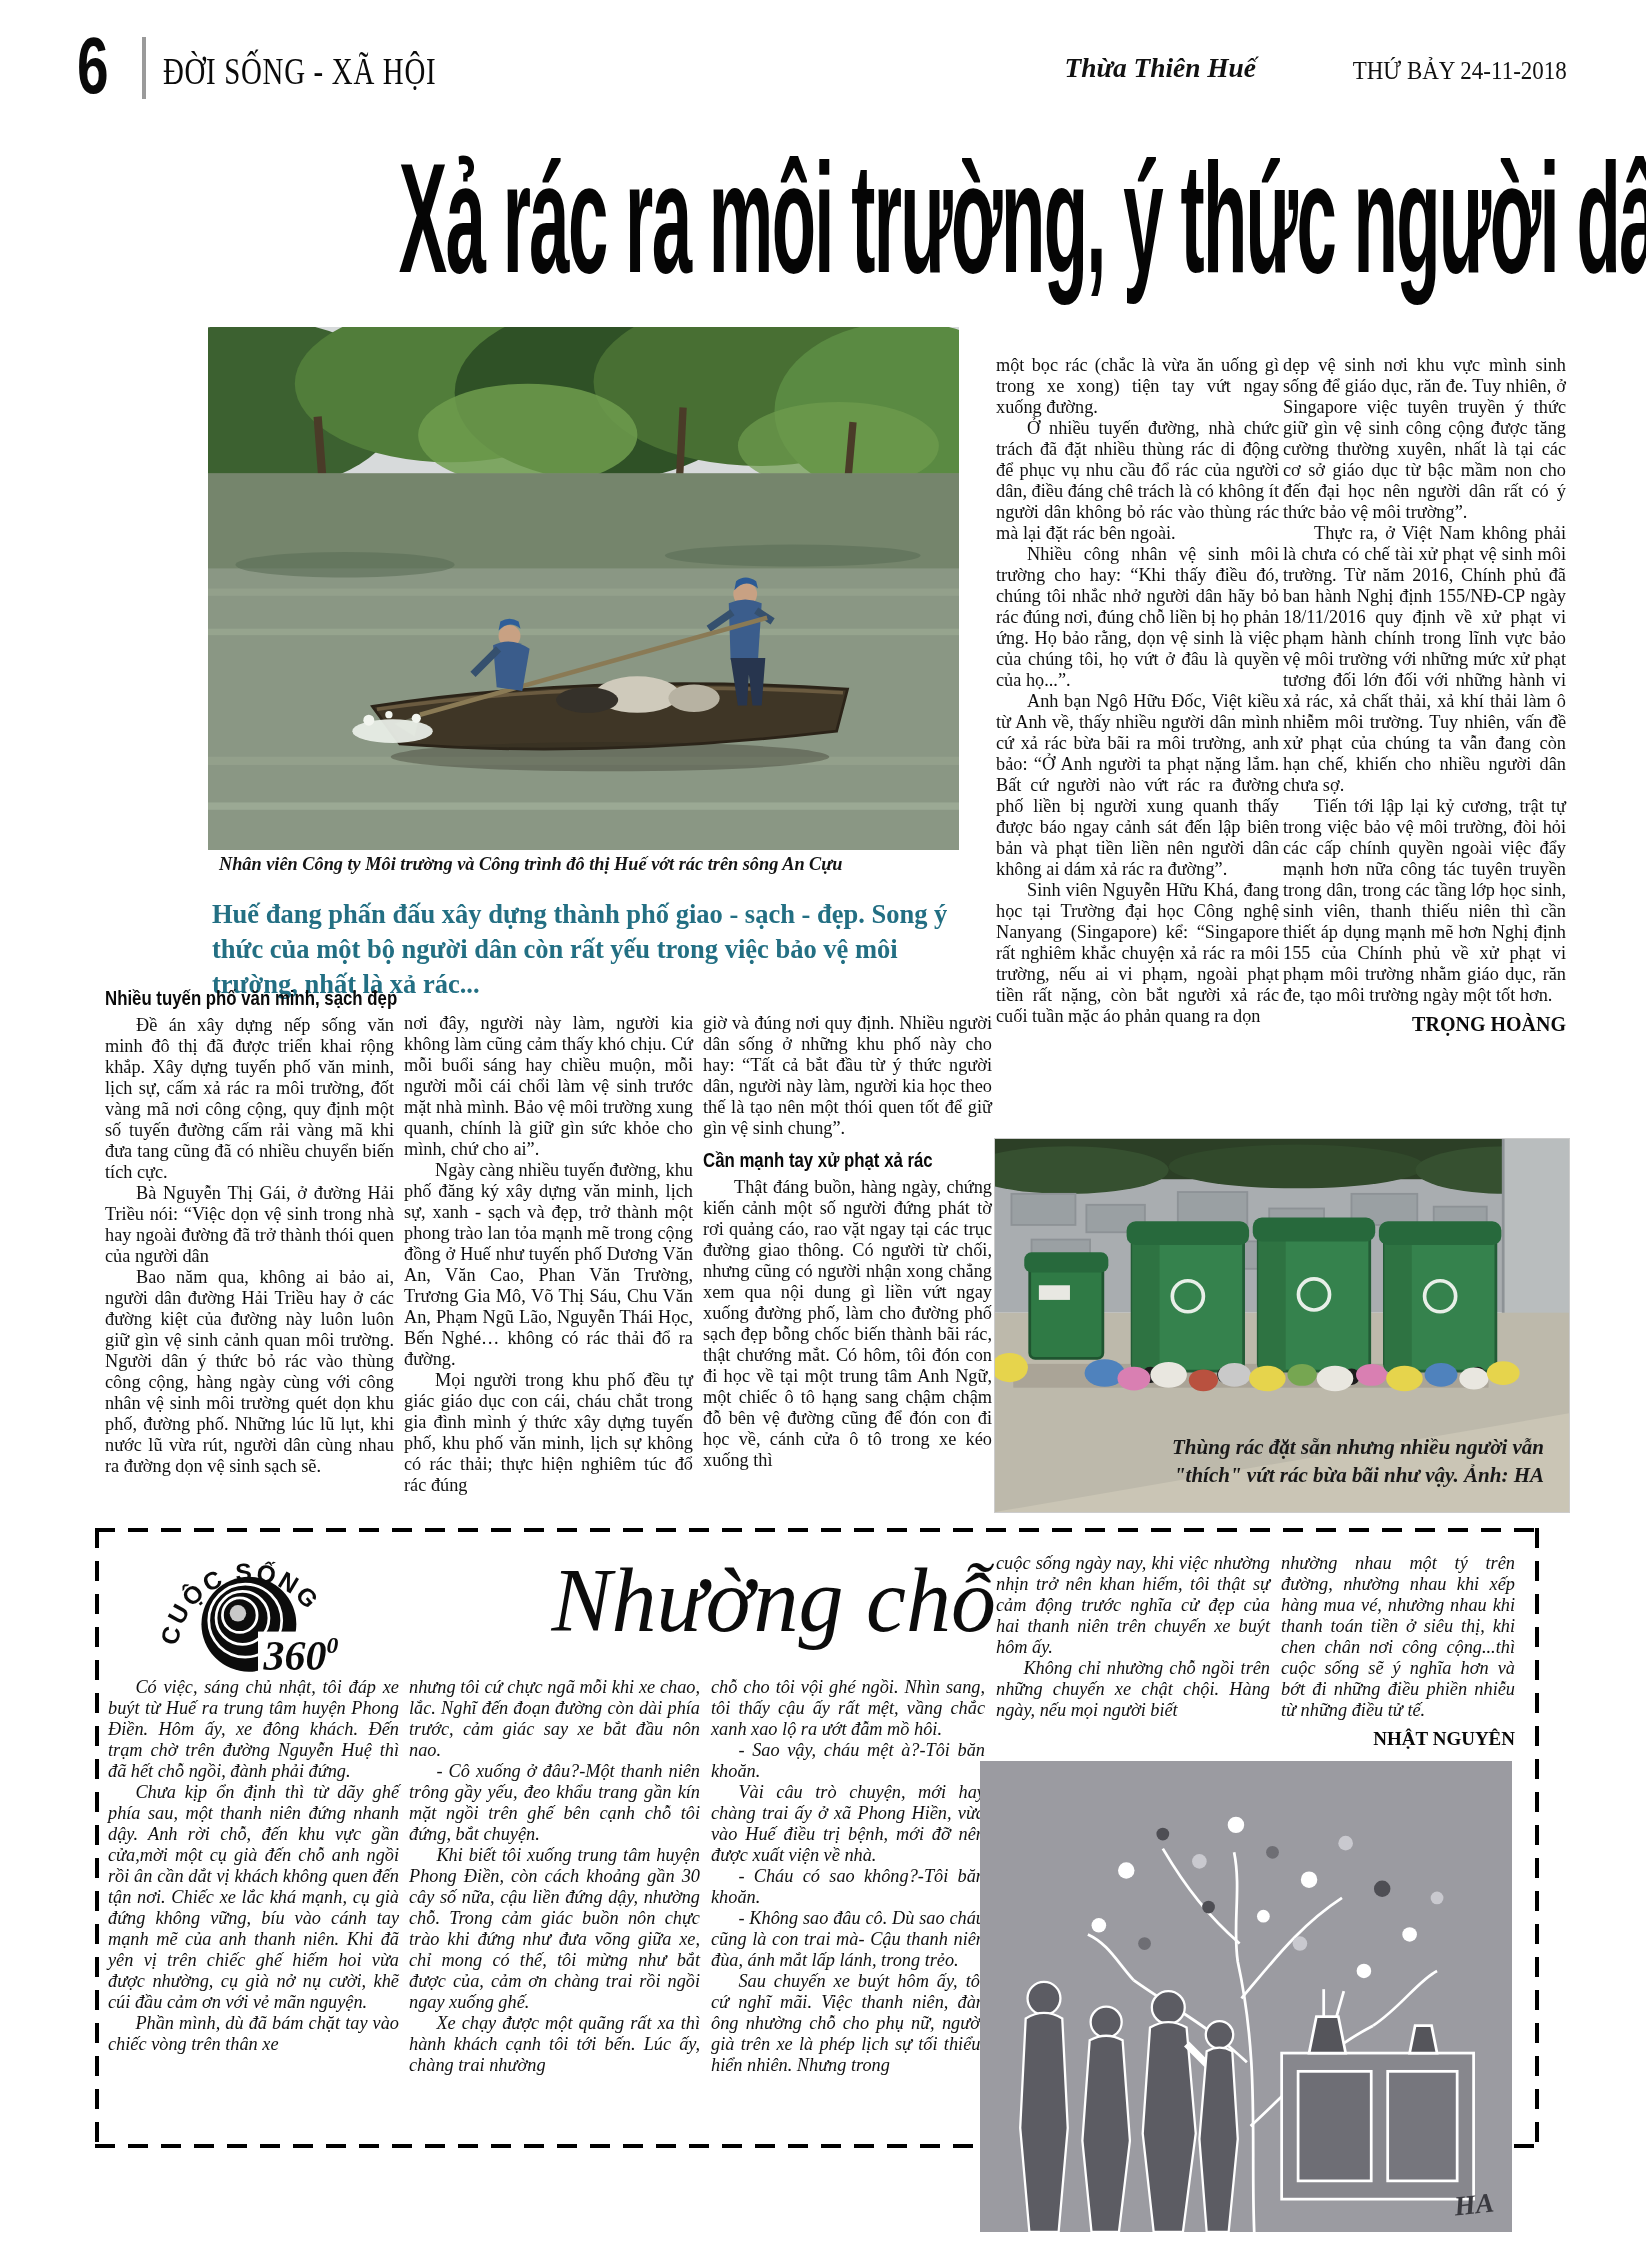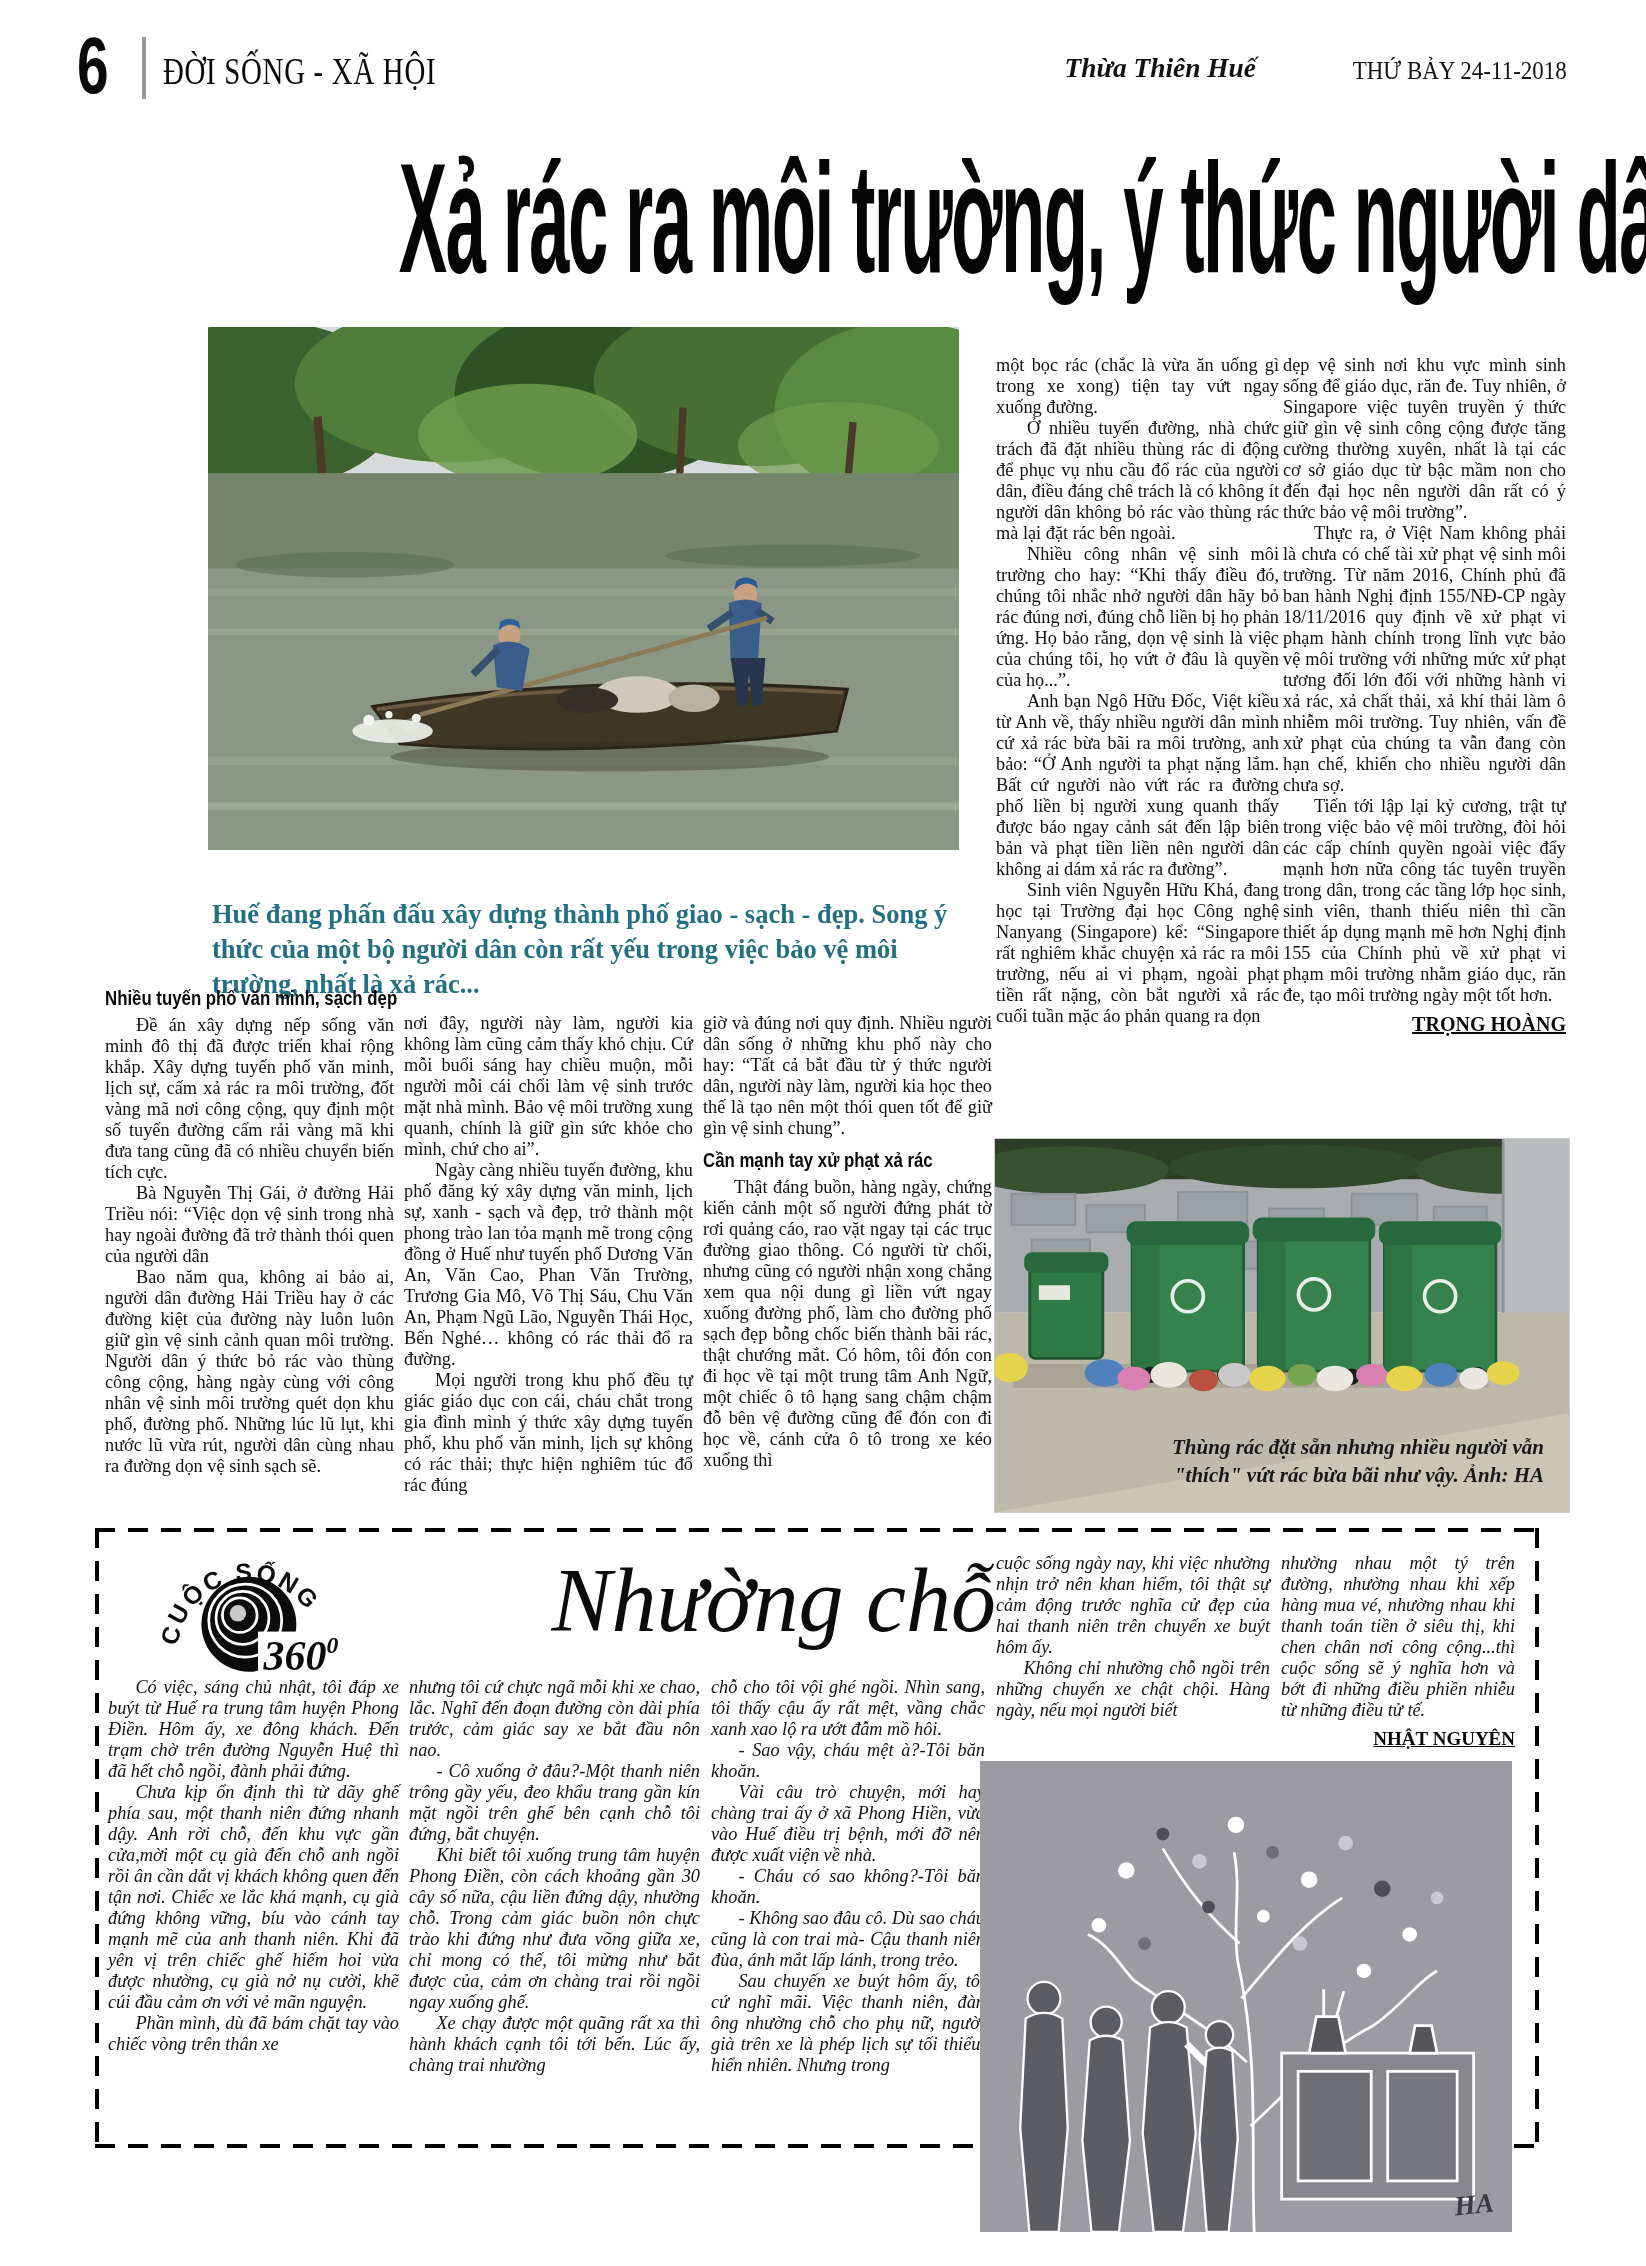--- a/index.html
+++ b/index.html
@@ -29,21 +29,21 @@
   .lede{position:absolute;left:212px;top:897px;width:764px;
         font:700 26.5px/35px "Liberation Serif",serif;color:#236f83;}
   
   .acol{position:absolute;}
   .acol p{margin:0;text-indent:31px;text-align:justify;font:400 18.3px/21px "Liberation Serif",serif;color:#101010;}
   .acol p.cont{text-indent:0;margin-top:28px;}
   .subhead{font:700 21px/25px "Liberation Sans",sans-serif;transform:scaleX(.8);
            transform-origin:left center;white-space:nowrap;color:#0a0a0a;}
   .subhead.mid{margin:8.2px 0 4.6px 0;}
   .subhead.top{margin:0 0 4.6px 0;}
-  .byline{font:700 20px/24px "Liberation Serif",serif;text-align:right;margin-top:5.5px;color:#0a0a0a;text-decoration:underline;}
+  .byline{font:700 20px/24px "Liberation Serif",serif;text-align:right;margin-top:5.5px;color:#0a0a0a;}
   #a-col1{left:105px;top:985px;width:289px;}
   #a-col2{left:404px;top:985px;width:289px;}
   #a-col3{left:703px;top:985px;width:289px;}
   #a-col4{left:996px;top:327px;width:283px;}
   #a-col5{left:1283px;top:327px;width:283px;}
   
   .dash{position:absolute;background:repeating-linear-gradient(90deg,#000 0 20px,transparent 20px 33px);height:3.7px;}
   .dash.v{background:repeating-linear-gradient(180deg,#000 0 20px,transparent 20px 33px);width:3.7px;height:auto;}
   #dash-top{left:95px;top:1528px;width:1440px;}
   #dash-bottom{left:95px;top:2144px;width:1440px;}
@@ -129,20 +129,21 @@
     </g>
     <g>
       <ellipse cx="202" cy="442" rx="44" ry="13" fill="#e8ede6" opacity=".95"></ellipse>
       <circle cx="176" cy="430" r="6" fill="#f2f5ef"></circle>
       <circle cx="228" cy="428" r="5" fill="#f2f5ef"></circle>
       <circle cx="198" cy="424" r="4" fill="#f2f5ef"></circle>
     </g>
     <ellipse cx="440" cy="470" rx="240" ry="16" fill="#2f2a20" opacity=".35"></ellipse>
   </svg>
 
+  <div class="caption1">Nhân viên Công ty Môi trường và Công trình đô thị Huế vớt rác trên sông An Cựu</div>
   <div class="lede">Huế đang phấn đấu xây dựng thành phố giao - sạch - đẹp. Song ý thức của một bộ người dân còn rất yếu trong việc bảo vệ môi trường, nhất là xả rác...</div>
 
   <div class="acol" id="a-col1">
     <div class="subhead top">Nhiều tuyến phố văn minh, sạch đẹp</div>
     <p>Đề án xây dựng nếp sống văn minh đô thị đã được triển khai rộng khắp. Xây dựng tuyến phố văn minh, lịch sự, cấm xả rác ra môi trường, đốt vàng mã nơi công cộng, quy định một số tuyến đường cấm rải vàng mã khi đưa tang cũng đã có nhiều chuyển biến tích cực.</p>
     <p>Bà Nguyễn Thị Gái, ở đường Hải Triều nói: “Việc dọn vệ sinh trong nhà hay ngoài đường đã trở thành thói quen của người dân</p>
     <p>Bao năm qua, không ai bảo ai, người dân đường Hải Triều hay ở các đường kiệt của đường này luôn luôn giữ gìn vệ sinh cảnh quan môi trường. Người dân ý thức bỏ rác vào thùng công cộng, hàng ngày cùng với công nhân vệ sinh môi trường quét dọn khu phố, đường phố. Những lúc lũ lụt, khi nước lũ vừa rút, người dân cùng nhau ra đường dọn vệ sinh sạch sẽ.</p>
   </div>
   <div class="acol" id="a-col2">
     <p class="cont">nơi đây, người này làm, người kia không làm cũng cảm thấy khó chịu. Cứ mỗi buổi sáng hay chiều muộn, mỗi người mỗi cái chổi làm vệ sinh trước mặt nhà mình. Bảo vệ môi trường xung quanh, chính là giữ gìn sức khỏe cho mình, chứ cho ai”.</p>

